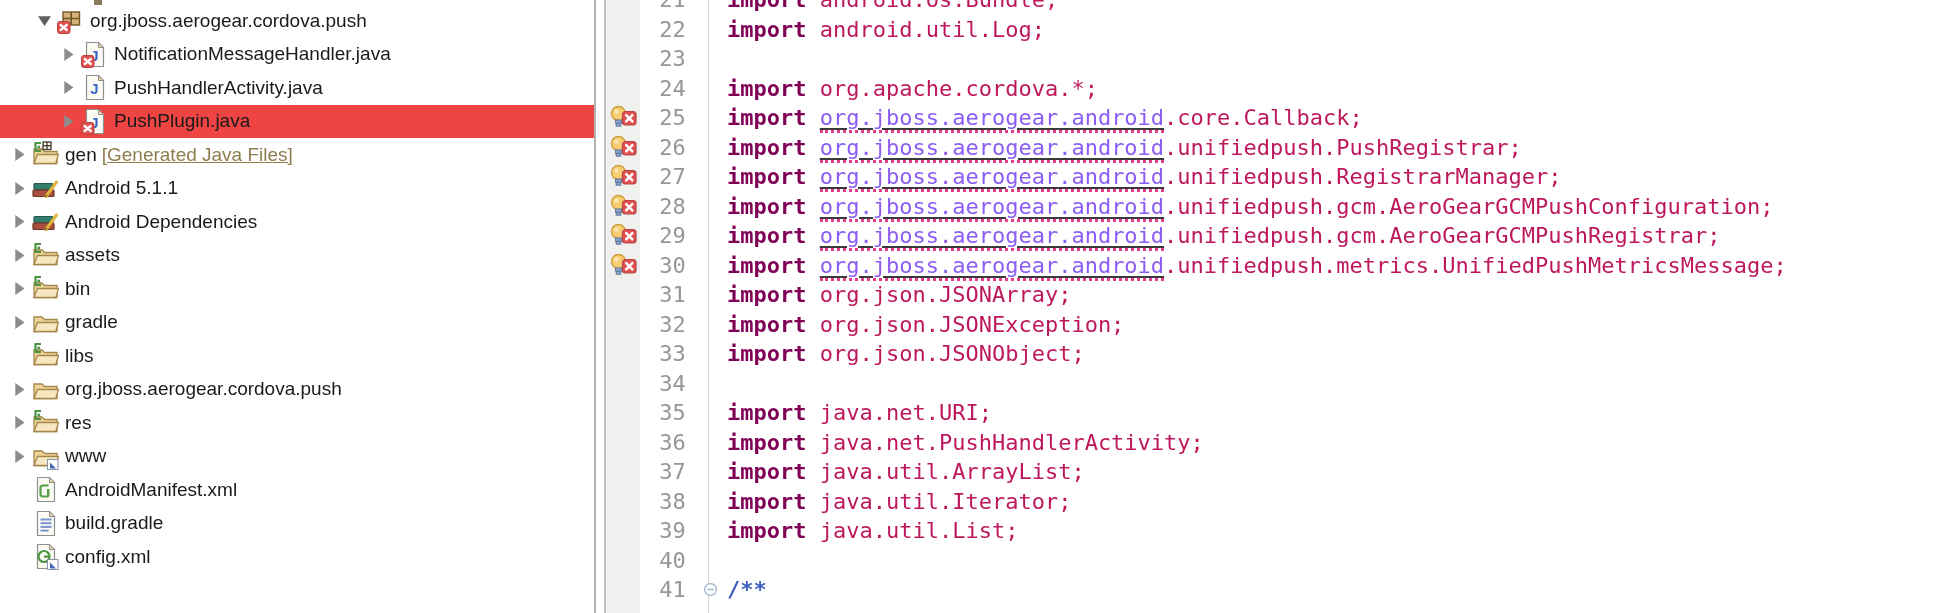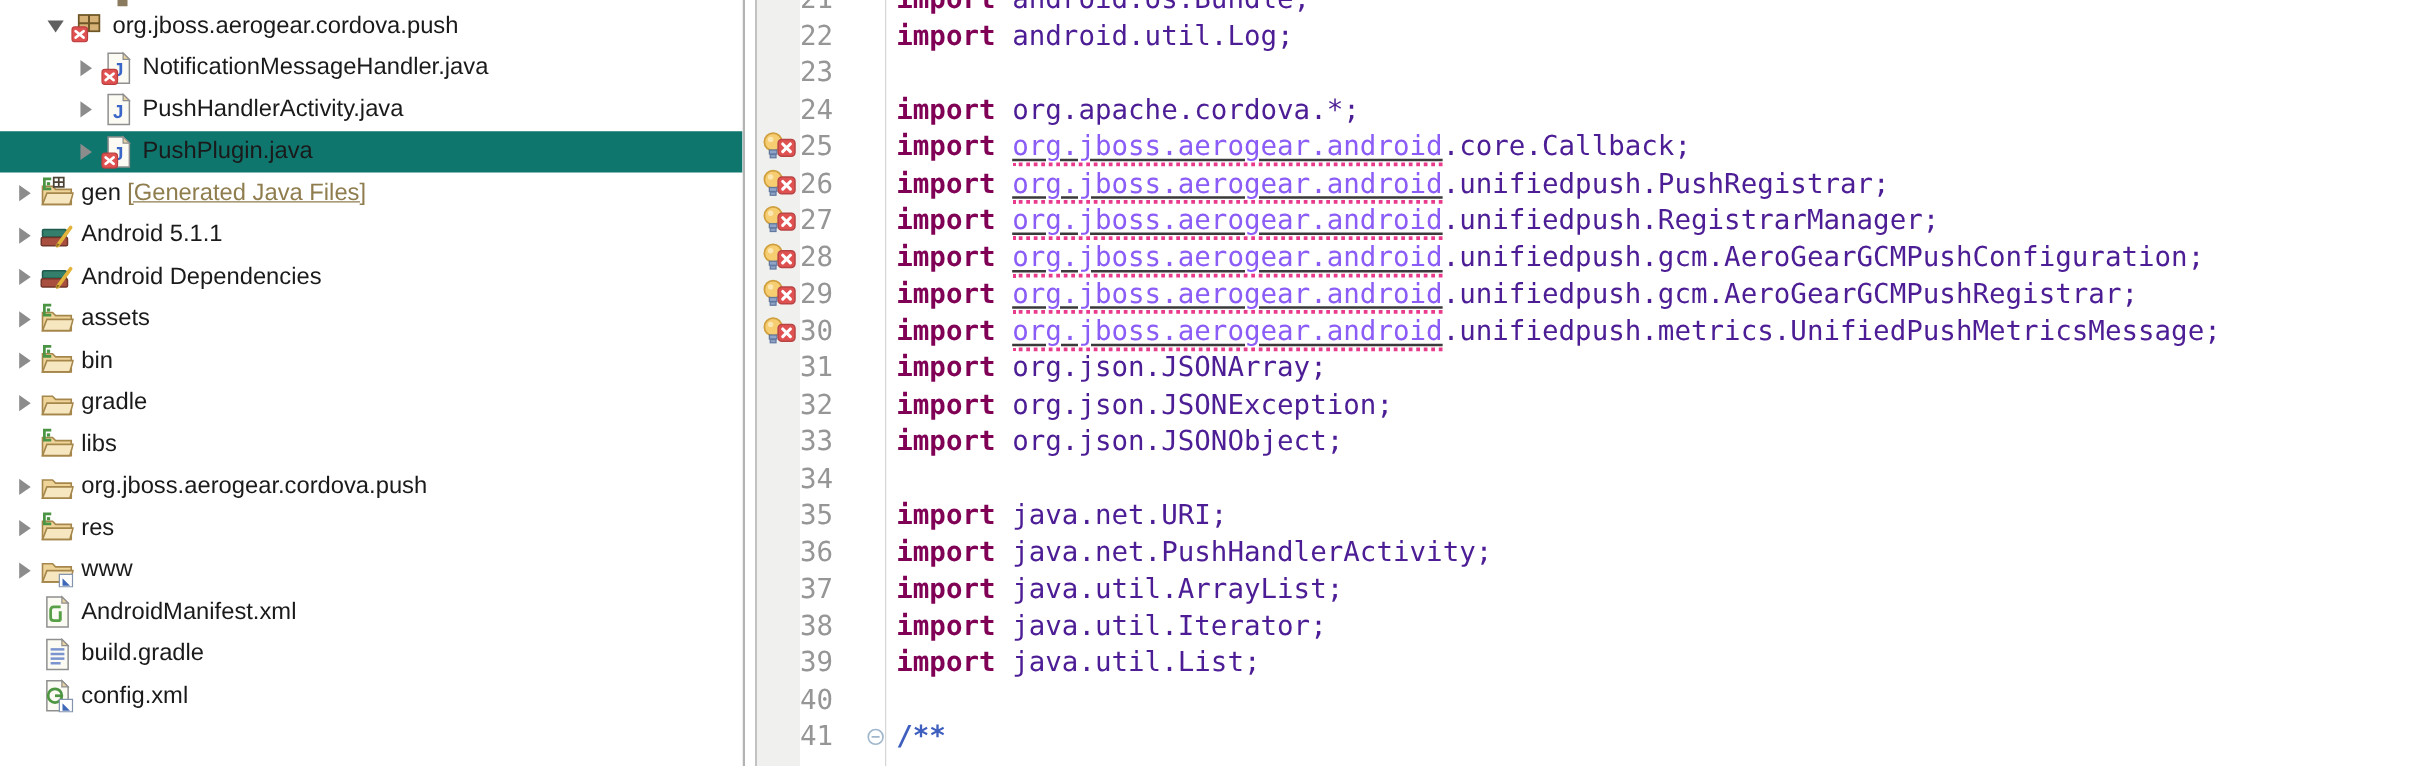--- a/index.html
+++ b/index.html
@@ -3,46 +3,46 @@
 <meta charset="utf-8">
 <style>
   html,body{margin:0;padding:0;background:#fff;}
   .app{position:relative;width:1934px;height:613px;display:flex;overflow:hidden;
        font-family:"Liberation Sans",sans-serif;background:#fff;}
 
   
   .tree-panel{width:594px;flex:none;padding-top:4px;position:relative;overflow:hidden;background:#fff;}
   .partial-fragment{position:absolute;left:94px;top:0;width:8px;height:5px;background:#8a7b5e;}
   .tree-row{height:33.5px;display:flex;align-items:center;font-size:19px;color:#1a1a1a;white-space:nowrap;}
-  .tree-row.selected{background:#0f766e;}
+  .tree-row.selected{background:#ef4444;}
   .indent-0{padding-left:7px;}
   .indent-1{padding-left:32px;}
   .indent-2{padding-left:56px;}
   .tw{width:25px;height:27px;flex:none;display:flex;align-items:center;}
   .ticon{width:27px;height:27px;flex:none;margin-right:6px;display:flex;align-items:center;}
   .tlabel{}
   .tsuffix{color:#8f7d4e;margin-left:5px;text-decoration:underline;}
 
   
   .divider{width:12px;flex:none;box-sizing:border-box;background:#fff;
            border-left:2px solid #b3b3b3;border-right:2px solid #c2c2c2;}
 
   
   .editor-panel{flex:1;position:relative;overflow:hidden;background:#fff;
                 font-family:"DejaVu Sans Mono",monospace;font-size:22px;}
   .strip-marker{position:absolute;left:0;top:0;bottom:0;width:34px;background:#f0f0ee;}
   .strip-foldline{position:absolute;left:102px;top:0;bottom:0;width:1px;background:#d6d6d6;}
   .lines{position:relative;margin-top:-15px;}
   .code-line{display:flex;height:29.5px;line-height:29.5px;white-space:pre;}
   .marker-cell{width:34px;flex:none;display:flex;align-items:center;justify-content:center;}
-  .num-cell{width:52px;flex:none;box-sizing:border-box;text-align:left;padding-right:7px;color:#969696;}
+  .num-cell{width:52px;flex:none;box-sizing:border-box;text-align:center;padding-right:7px;color:#969696;margin-left:10px;}
   .fold-cell{width:16px;flex:none;display:flex;align-items:center;justify-content:center;}
   .code-cell{flex:1;padding-left:9px;color:#000;}
   .tok-kw{color:#7f0055;font-weight:bold;}
-  .tok-p{color:#4c1d95;margin-top:30px;}
+  .tok-p{color:#be185d;margin-top:30px;}
   .tok-cm{color:#3f5fbf;font-weight:bold;}
   .tok-err{color:#8b5cf6;text-decoration:underline;text-decoration-color:#3a3a3a;
            text-underline-offset:3px;border-bottom:3px dotted #ea3a8c;padding-bottom:0px;}
   .mk{display:block;}
   svg{display:block;}
 </style>
 </head>
 <body>
 
 <svg width="0" height="0" style="position:absolute" aria-hidden="true">

